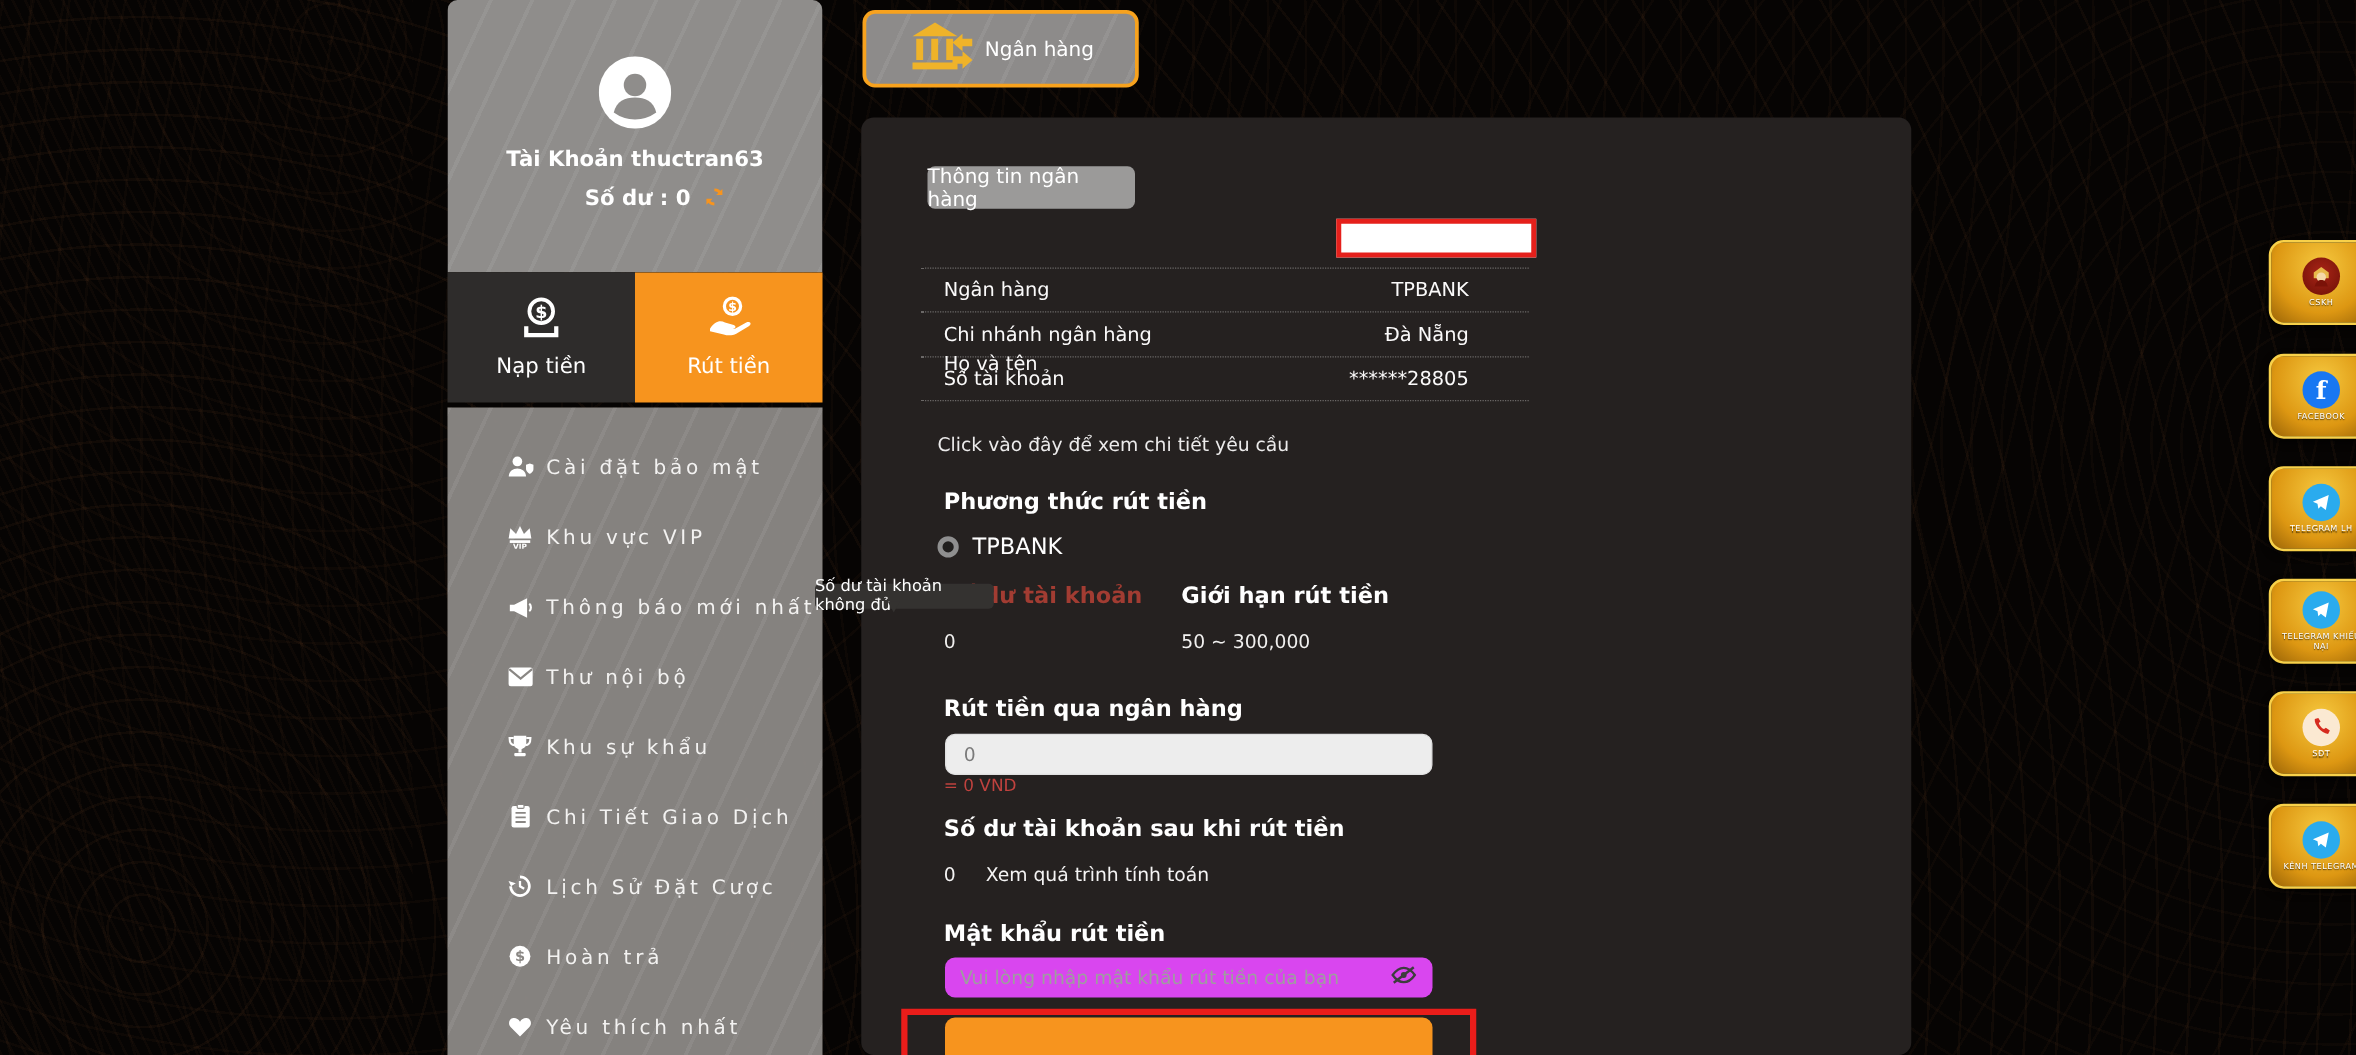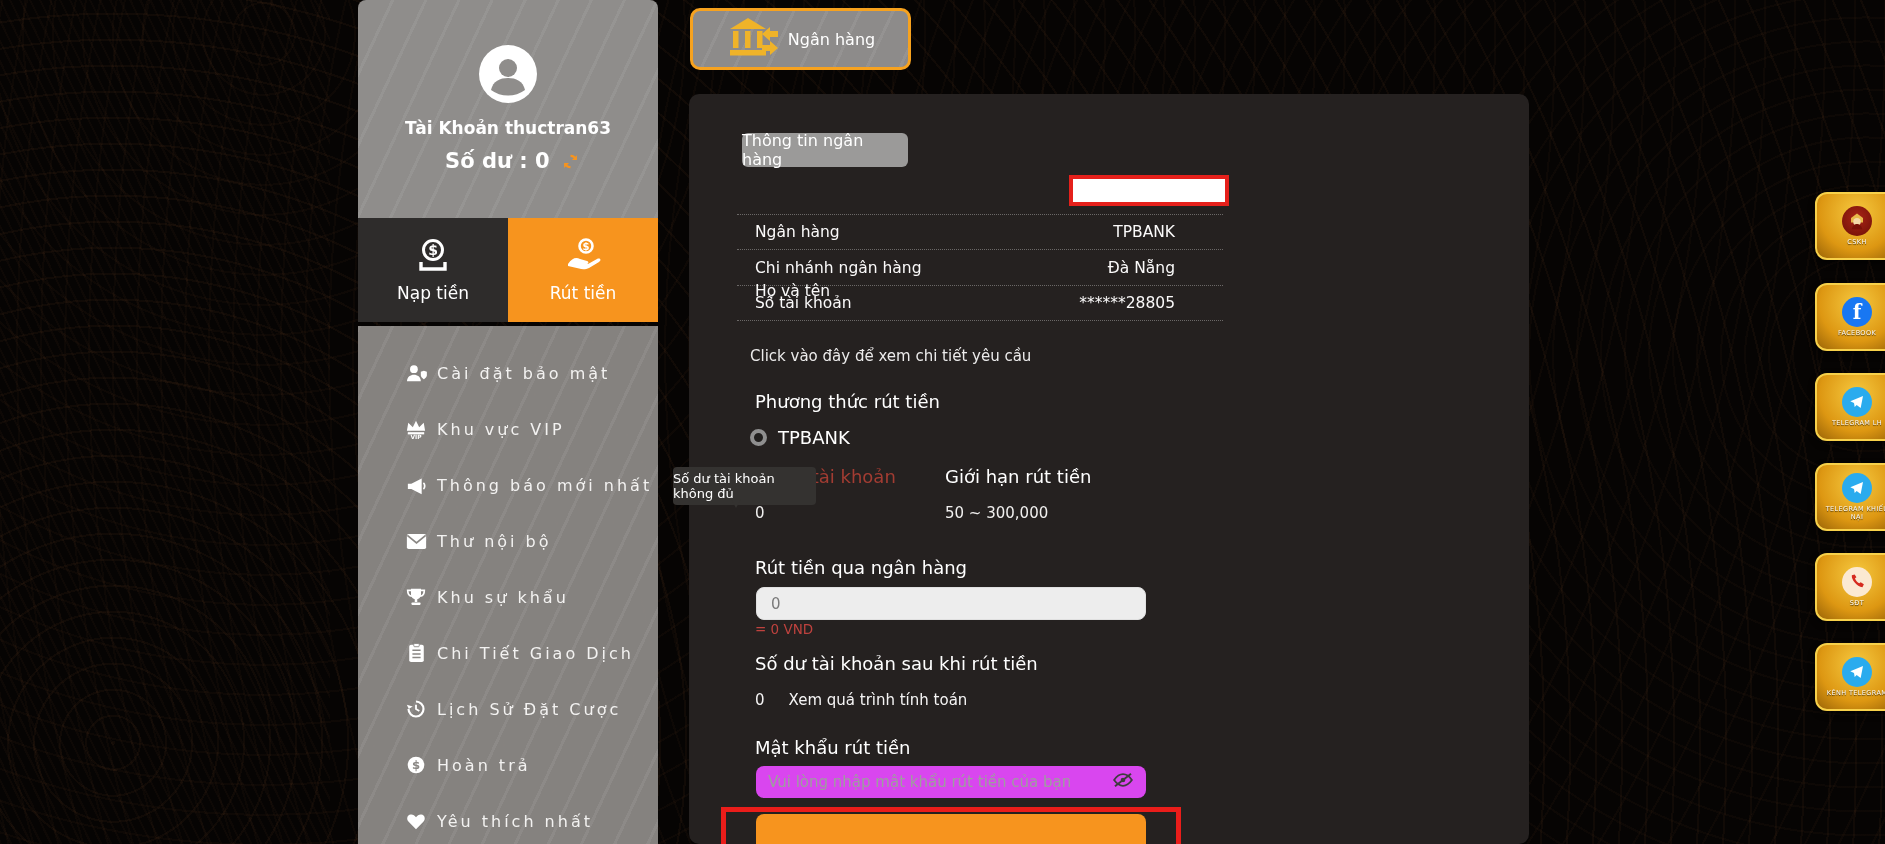--- a/index.html
+++ b/index.html
@@ -17,21 +17,21 @@
   .bg-streaks { position:absolute; left:0; top:0; width:330px; height:844px; pointer-events:none;
     background:repeating-linear-gradient(64deg, rgba(150,85,45,.055) 0 2px, transparent 2px 9px); }
 
   .streaked { background-image:repeating-linear-gradient(115deg, rgba(255,255,255,.065) 0 3px, rgba(255,255,255,0) 3px 30px); }
 
   
   #user-panel { position:absolute; left:358px; top:0; width:300px; height:218px;
     background-color:#8f8d8b; border-radius:8px 8px 0 0; text-align:center; color:#fff; }
   .avatar-wrap { position:absolute; left:121px; top:45px; width:58px; height:58px; }
   .acct-line { position:absolute; left:0; top:118px; width:100%; font-size:17px; font-weight:bold; }
-  .bal-line  { position:absolute; left:4px; top:149px; width:100%; font-size:21px; font-weight:bold; }
+  .bal-line  { position:absolute; left:16px; top:149px; width:100%; font-size:17px; font-weight:bold; }
   .bal-line .refresh { display:inline-block; vertical-align:-2px; margin-left:5px; }
 
   #tabs { position:absolute; left:358px; top:218px; width:300px; height:104px; display:flex; }
   .tab { width:150px; height:104px; display:flex; flex-direction:column; align-items:center; justify-content:center;
     color:#fff; font-size:17px; gap:7px; cursor:pointer; }
   .tab.deposit { background:#2e2c2b; }
   .tab.withdraw { background:#f7941e; }
 
   #side-menu { position:absolute; left:358px; top:326px; width:300px; height:518px;
     background-color:rgba(138,135,132,.96); padding-top:19px; }
@@ -48,41 +48,41 @@
   #main-panel { position:absolute; left:689px; top:94px; width:840px; height:750px;
     background:#252120; border-radius:10px; color:#fff; }
   .abs { position:absolute;margin-left:32px; }
   .badge { left:21px; top:39px; width:166px; height:34px; background:#9b9a99; border-radius:6px;
     display:flex; align-items:center; justify-content:center; font-size:16px; }
   .info-label { left:34px; font-size:15.5px; color:#fbfafa; }
   .info-value { right:354px; font-size:15.5px; color:#fbfafa; }
   .dotsep { left:16px; width:486px; border-top:1px dotted rgba(255,255,255,.32); height:0; }
   .red-input-box { left:348px; top:81px; width:160px; height:31px; border:4px solid #e5201b; background:#fff; }
   .link-line { left:29px; top:253px; font-size:15px; color:#ecebeb; cursor:pointer; }
-  .sec-title { font-size:18px; font-weight:normal; color:#fff; }
+  .sec-title { font-size:18px; font-weight:bold; color:#fff; }
   .radio-row { left:29px; top:333px; display:flex; align-items:center; gap:11px; font-size:18px; }
   .radio-dot { width:17px; height:17px; border-radius:50%; border:4px solid #8f8f8f; background:#211f1e; }
   .red-title { color:#a23c32; }
   .num-text { font-size:15px; color:#f1f0ef; }
   .amount-input { left:35px; top:493px; width:390px; height:33px; background:#ededed; border:1px solid #e0e0e0;
     border-radius:8px; font-size:15px; color:#7a7a7a; padding:0 14px; font-family:"DejaVu Sans","Liberation Sans",sans-serif; }
   .vnd-hint { left:34px; top:527px; font-size:13.5px; color:#bf423e; }
   .after-row { left:34px; top:597px; display:flex; gap:24px; font-size:15px; color:#f5f4f4; }
   .pw-wrap { left:35px; top:672px; width:390px; height:32px; background:#d946ef; border-radius:8px;
     display:flex; align-items:center; padding:0 12px; }
   .pw-wrap input { flex:1; border:none; outline:none; background:transparent; font-size:15px; color:#333;
     font-family:"DejaVu Sans","Liberation Sans",sans-serif; }
   .pw-wrap input::placeholder { color:#9e9e9e; }
   .annotation-submit { left:0px; top:713px; width:460px; height:140px; border:5px solid #ea1d1a; }
   .submit-btn { left:35px; top:720px; width:390px; height:124px; background:#f7941e; border:none; border-radius:8px;
     color:#fff; font-size:18px; font-weight:600; padding-top:7px; vertical-align:top; text-align:center; cursor:pointer;
     font-family:"DejaVu Sans","Liberation Sans",sans-serif; display:block; }
 
   
-  #balance-tooltip { position:absolute; left:673px; top:467px; width:143px; height:38px; background:#343230;
+  #balance-tooltip { position:absolute; left:652px; top:467px; width:143px; height:20px; background:#343230;
     border-radius:4px; color:#fff; font-size:13px; display:flex; align-items:center; justify-content:center; z-index:30; }
   #balance-tooltip::after { content:""; position:absolute; left:58px; bottom:-8px;
     border:5px solid transparent; border-top:9px solid #343230; }
 
   
   .float-col { position:absolute; left:1815px; top:0; width:84px; height:844px; }
   .ftile { position:absolute; left:0; width:84px; height:68px; border-radius:12px;
     background:radial-gradient(circle at 50% 30%, #f6c93f, #dd9712 62%, #9a6407);
     border:2px solid #f8d14a; box-shadow:0 3px 6px rgba(0,0,0,.6); cursor:pointer;
     display:flex; flex-direction:column; align-items:center; justify-content:center; gap:3px; overflow:hidden; }

